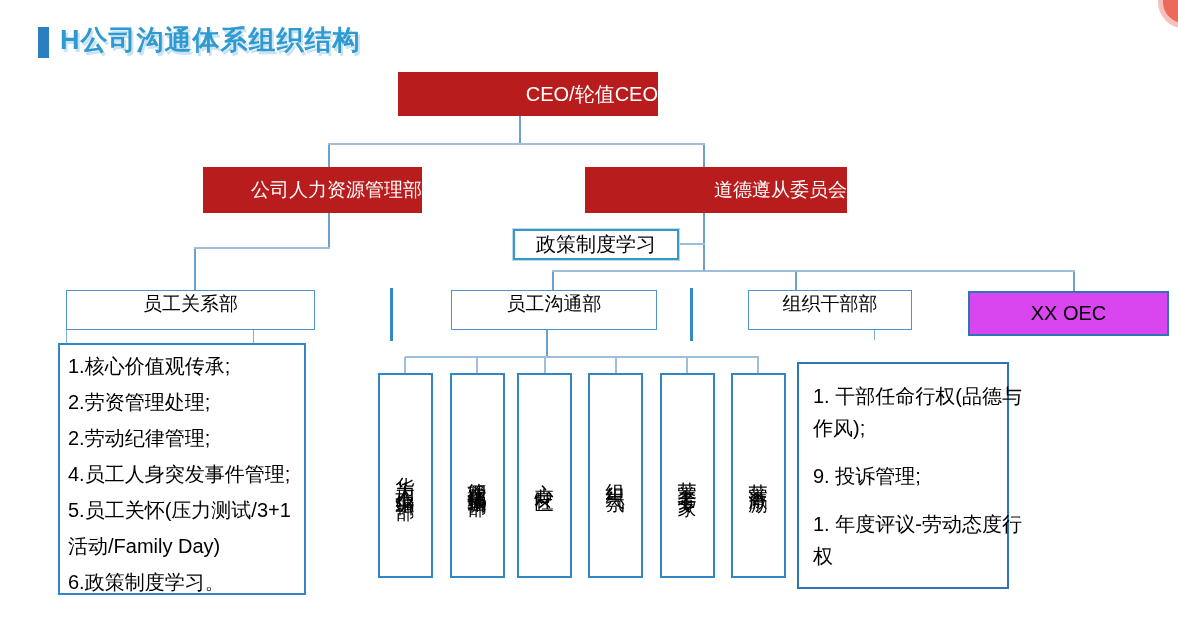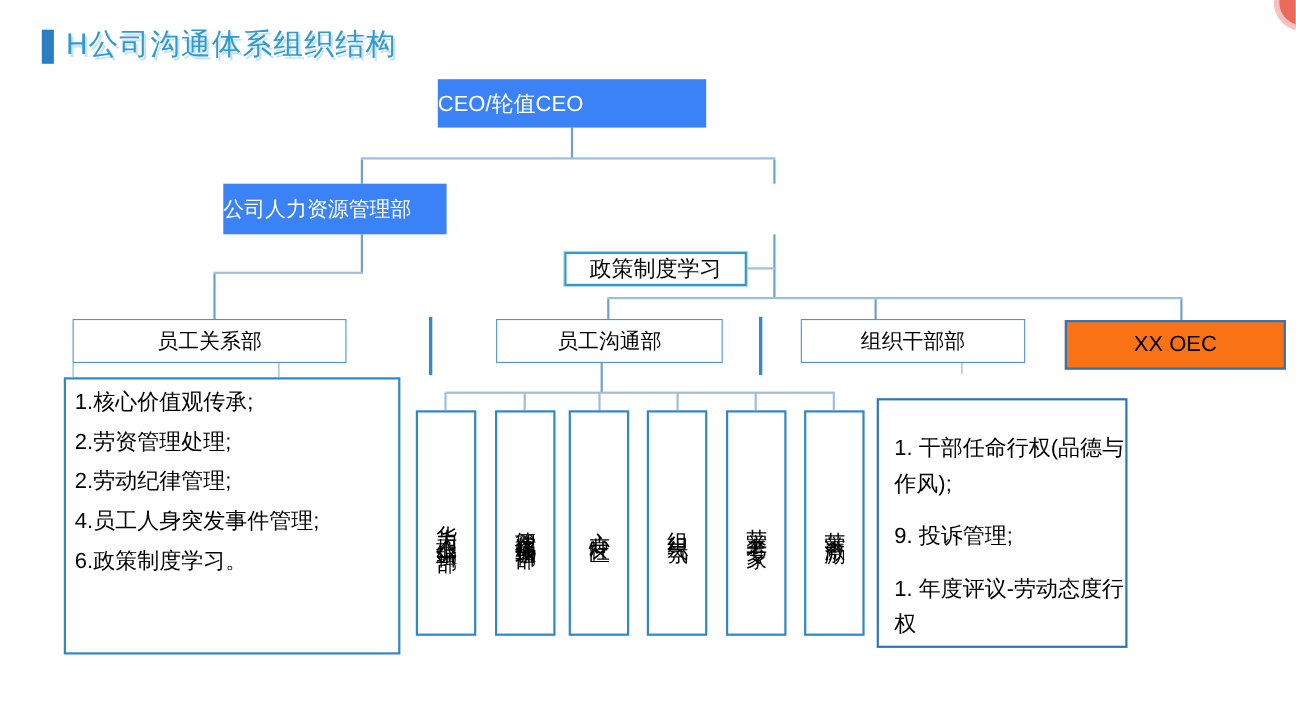--- a/index.html
+++ b/index.html
@@ -1,45 +1,45 @@
 <!DOCTYPE html>
 <html><head>
 <meta charset="utf-8">
 <style>
   html,body{margin:0;padding:0;background:#fff;}
   .stage{position:relative;width:1178px;height:637px;background:#ffffff;overflow:hidden;
          font-family:"Liberation Sans","DejaVu Sans",sans-serif;color:#000;}
   
   .title-bar{position:absolute;left:38px;top:27px;width:11px;height:31px;background:#2b7fc0;}
-  .page-title{position:absolute;left:60px;top:22px;font-size:27px;font-weight:normal;color:#2e9ad0;
+  .page-title{position:absolute;left:60px;top:22px;font-size:27px;font-weight:bold;color:#2e9ad0;
               text-shadow:2px 3px 0 #c9e3f5;letter-spacing:1px;white-space:nowrap;text-align:right;}
   
   .badge{position:absolute;left:1158px;top:-24px;width:42px;height:42px;border-radius:50%;
          background:#ec6a5c;border:5px solid #f6c1ba;box-sizing:content-box;}
   
-  .fillbox{position:absolute;background:#3b82f6;color:#fff;display:flex;align-items:center;
-           justify-content:flex-start;font-size:20px;white-space:nowrap;}
+  .fillbox{position:absolute;background:#b91c1c;color:#fff;display:flex;align-items:center;
+           justify-content:flex-end;font-size:20px;white-space:nowrap;padding-left:16px;}
   
   .thinbox{position:absolute;background:#fff;border:1px solid #4f93ce;color:#000;display:flex;
-           align-items:center;justify-content:center;font-size:19px;white-space:nowrap;box-sizing:border-box;}
-  .strongbox{position:absolute;background:#f97316;border:2px solid #2e75b6;color:#000;display:flex;
+           align-items:flex-start;justify-content:center;font-size:19px;white-space:nowrap;box-sizing:border-box;}
+  .strongbox{position:absolute;background:#d946ef;border:2px solid #2e75b6;color:#000;display:flex;
            align-items:center;justify-content:center;font-size:20px;white-space:nowrap;box-sizing:border-box;}
   .opsbox{position:absolute;background:#fff;border:2px solid #3498c8;color:#000;display:flex;
            align-items:center;justify-content:center;font-size:20px;white-space:nowrap;box-sizing:border-box;
            box-shadow:0 0 0 1px #bcd8ee;}
   
   .line{position:absolute;background:#9fbedc;}
   .vline{position:absolute;background:#6fa0c8;}
   .sep{position:absolute;background:#3489cb;}
   .cross{position:absolute;background:#7fb0d8;}
   
   .listbox{position:absolute;background:#fff;box-sizing:border-box;}
-  .left-list{left:58px;top:343px;width:306px;height:252px;border:2px solid #3186c5;padding:3px 8px;}
+  .left-list{left:58px;top:343px;width:248px;height:252px;border:2px solid #3186c5;padding:3px 8px;}
   .left-list p{margin:0;font-size:20px;line-height:36px;}
-  .right-list{left:797px;top:362px;width:228px;height:227px;border:2px solid #2e75b6;padding:28px 10px 0 14px;}
+  .right-list{left:797px;top:362px;width:212px;height:227px;border:2px solid #2e75b6;padding:16px 10px 0 14px;}
   .right-list p{margin:0 0 16px 0;font-size:20px;line-height:32px;width:212px;}
   
   .vbox{position:absolute;top:373px;width:55px;height:205px;background:#fff;border:2px solid #3186c5;
         box-sizing:border-box;display:flex;align-items:center;justify-content:center;}
   .vbox span{writing-mode:vertical-rl;text-orientation:upright;font-size:19px;letter-spacing:4px;
         line-height:1;color:#000;}
 </style>
 </head>
 <body>
 
@@ -81,42 +81,46 @@
   <div class="line" style="left:686px;top:357px;width:2px;height:16px;"></div>
   <div class="line" style="left:757px;top:357px;width:2px;height:16px;"></div>
 
   <div class="fillbox" style="left:398px;top:72px;width:244px;height:44px;">
     <span>CEO/轮值CEO</span>
   </div>
 
   <div class="fillbox" style="left:203px;top:167px;width:203px;height:46px;font-size:19px;">
     <span>公司人力资源管理部</span>
   </div>
+  <div class="fillbox" style="left:585px;top:167px;width:246px;height:46px;font-size:19px;">
+    <span>道德遵从委员会</span>
+  </div>
   <div class="opsbox" style="left:513px;top:229px;width:166px;height:31px;">
     <span>政策制度学习</span>
   </div>
 
   <div class="thinbox" style="left:66px;top:290px;width:249px;height:40px;">
     <span>员工关系部</span>
   </div>
   <div class="thinbox" style="left:451px;top:290px;width:206px;height:40px;">
     <span>员工沟通部</span>
   </div>
-  <div class="thinbox" style="left:728px;top:290px;width:204px;height:40px;">
+  <div class="thinbox" style="left:748px;top:290px;width:164px;height:40px;">
     <span>组织干部部</span>
   </div>
   <div class="strongbox" style="left:968px;top:291px;width:201px;height:45px;">
     <span>XX OEC</span>
   </div>
 
   <div class="listbox left-list">
     <p>1.核心价值观传承;</p>
     <p>2.劳资管理处理;</p>
     <p>2.劳动纪律管理;</p>
     <p>4.员工人身突发事件管理;</p>
+    <p>5.员工关怀(压力测试/3+1活动/Family Day)</p>
     <p>6.政策制度学习。</p>
   </div>
 
   <div class="vbox" style="left:378px;">
     <span>华为人报编辑部</span>
   </div>
   <div class="vbox" style="left:450px;">
     <span style="letter-spacing:2px;">管理优化报编辑部</span>
   </div>
   <div class="vbox" style="left:517px;">

